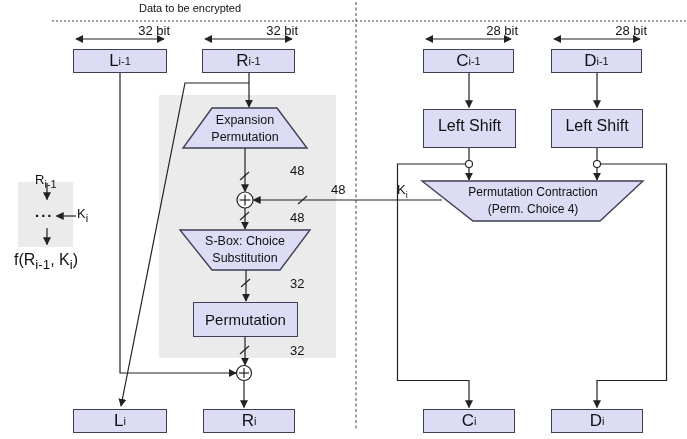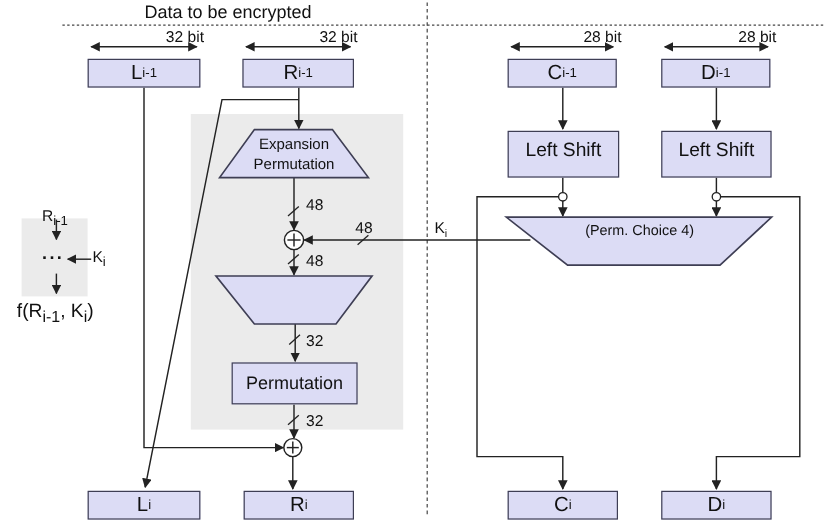--- a/index.html
+++ b/index.html
@@ -6,23 +6,23 @@
     --box-fill:#dcdcf5; --box-border:#3e3e54; --panel:#ebebeb;
     --line:#222222; --muted-line:#555555;
   }
   html,body{margin:0;padding:0;background:#fff;}
   .stage{
     position:relative;width:687px;height:439px;background:#fff;overflow:hidden;
     font-family:"Liberation Sans", sans-serif;color:#111;
   }
   .stage svg{position:absolute;left:0;top:0;}
   .lbl{position:absolute;white-space:nowrap;}
-  .hdr{font-size:15px;text-align:center;width:200px;}
+  .hdr{font-size:11px;text-align:center;width:200px;}
   .bit{font-size:13px;text-align:right;width:100px;}
-  .wl{font-size:13px;}
+  .wl{font-size:13px;margin-left:35px;}
   .box{
     position:absolute;background:var(--box-fill);
     border:1.5px solid var(--box-border);box-sizing:border-box;
     display:flex;align-items:center;justify-content:center;
   }
   .reg{font-size:17px;}
   .reg sub,.legend-reg sub{font-size:11px;}
   .wl sub, .klbl sub{font-size:9px;}
   .bigtext{font-size:15px;}
   .shift{font-size:16px;align-items:center;padding-bottom:5px;}
@@ -155,30 +155,35 @@
   </div>
   <div class="box reg" style="left:551px;top:409px;width:92px;height:24px;">
     <span>D</span>
       <sub>i</sub>
   </div>
 
   <div class="trap-text" style="left:183px;top:112px;width:124px;">
     <div>Expansion</div>
     <div>Permutation</div>
   </div>
+  <div class="trap-text" style="left:180px;top:233px;width:130px;">
+    <div>S-Box: Choice</div>
+    <div>Substitution</div>
+  </div>
   <div class="box bigtext" style="left:193px;top:302px;width:105px;height:35px;">
     <span>Permutation</span>
   </div>
   <div class="box shift" style="left:423px;top:109px;width:93px;height:39px;">
     <span>Left Shift</span>
   </div>
   <div class="box shift" style="left:551px;top:109px;width:92px;height:39px;">
     <span>Left Shift</span>
   </div>
   <div class="trap-text pc-text" style="left:430px;top:184px;width:206px;">
+    <div>Permutation Contraction</div>
     <div>(Perm. Choice 4)</div>
   </div>
 
   <div class="lbl wl" style="left:255px;top:163px;">48</div>
   <div class="lbl wl" style="left:296px;top:182px;">48</div>
   <div class="lbl wl" style="left:255px;top:210px;">48</div>
   <div class="lbl wl" style="left:255px;top:276px;">32</div>
   <div class="lbl wl" style="left:255px;top:343px;">32</div>
   <div class="lbl wl klbl" style="left:362px;top:182px;">
     <span>K</span><sub>i</sub>

